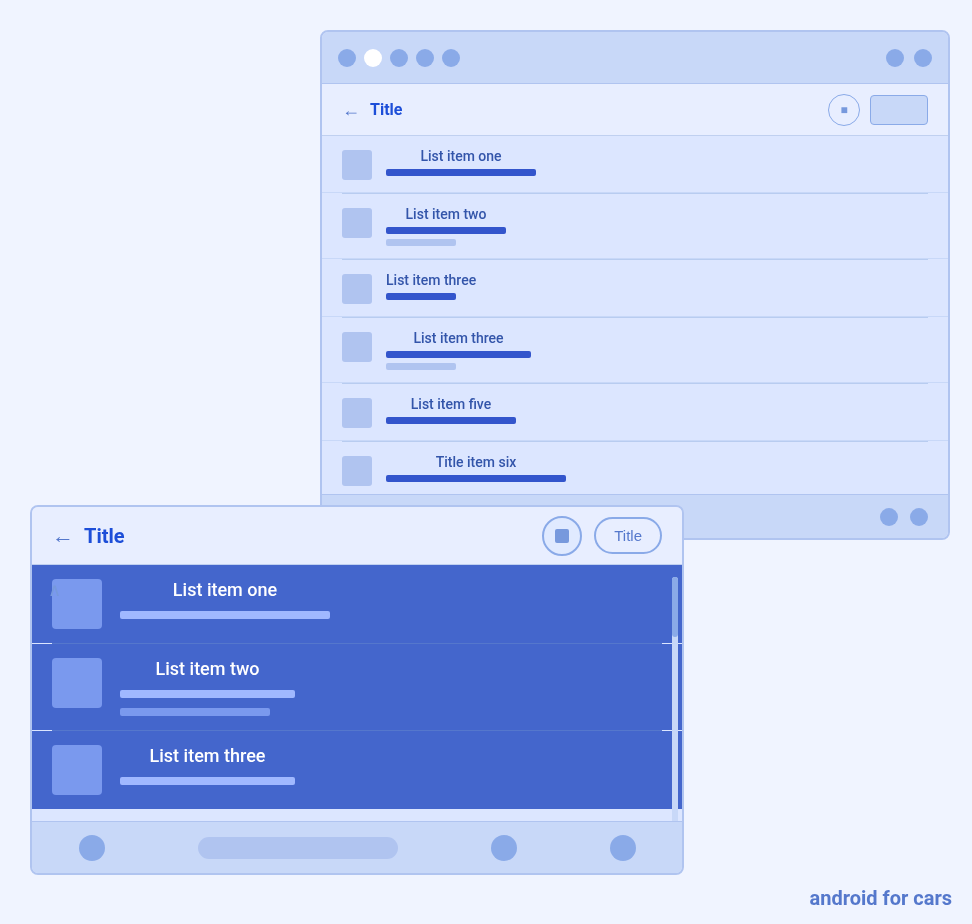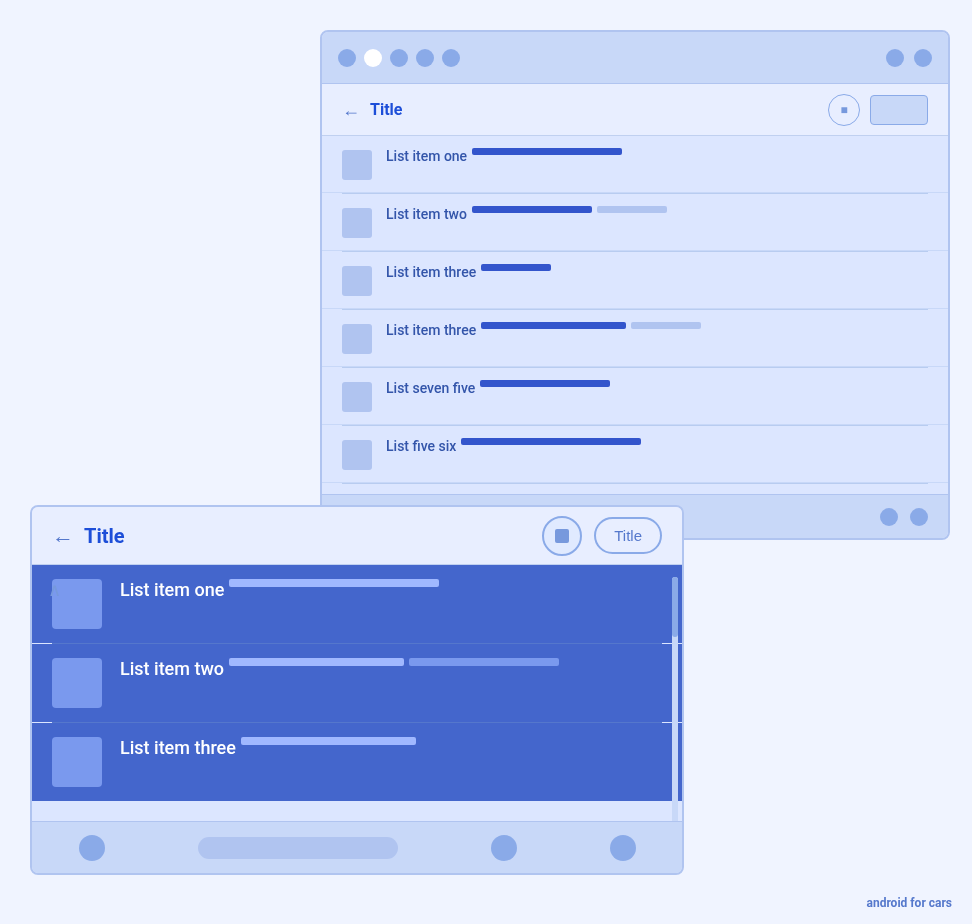--- a/index.html
+++ b/index.html
@@ -124,21 +124,21 @@
       width: 30px;
       height: 30px;
       background: #b0c4f0;
       border-radius: 3px;
       flex-shrink: 0;
       margin-top: 2px;
     }
 
     .list-text-group {
       display: flex;
-      flex-direction: row;
+      flex-direction: column;
       gap: 5px;
       text-align: center;
     }
 
     .list-title-text {
       font-size: 14px;
       color: #3355aa;
       font-weight: 500;
     }
 
@@ -352,21 +352,21 @@
       padding: 0 20px;
       gap: 12px;
       border-top: 1px solid #b0c4f0;
     }
 
     
     .brand-label {
       position: absolute;
       bottom: 14px;
       right: 20px;
-      font-size: 12px;
+      font-size: 20px;
       color: #5578cc;
       font-weight: 400;
     }
 
     .brand-label span {
       font-weight: 700;
     }
 
     
     .list-divider {
@@ -443,30 +443,30 @@
         <span class="list-title-text">List item three</span>
         <div class="list-bar-primary" style="width:145px;"></div>
         <div class="list-bar-secondary" style="width:70px;"></div>
       </div>
     </div>
     <div class="list-divider"></div>
 
     <div class="back-list-item">
       <div class="list-thumb-sm"></div>
       <div class="list-text-group">
-        <span class="list-title-text">List seven five</span>
+        <span class="list-title-text">List item five</span>
         <div class="list-bar-primary" style="width:130px;"></div>
       </div>
     </div>
     <div class="list-divider"></div>
 
     <div class="back-list-item">
       <div class="list-thumb-sm"></div>
       <div class="list-text-group">
-        <span class="list-title-text">List five six</span>
+        <span class="list-title-text">Title item six</span>
         <div class="list-bar-primary" style="width:180px;"></div>
       </div>
     </div>
     <div class="list-divider"></div>
 
     <div class="back-list-item">
       <div class="list-thumb-sm"></div>
       <div class="list-text-group">
         <span class="list-title-text">List item seven</span>
         <div class="list-bar-primary" style="width:130px;"></div>

